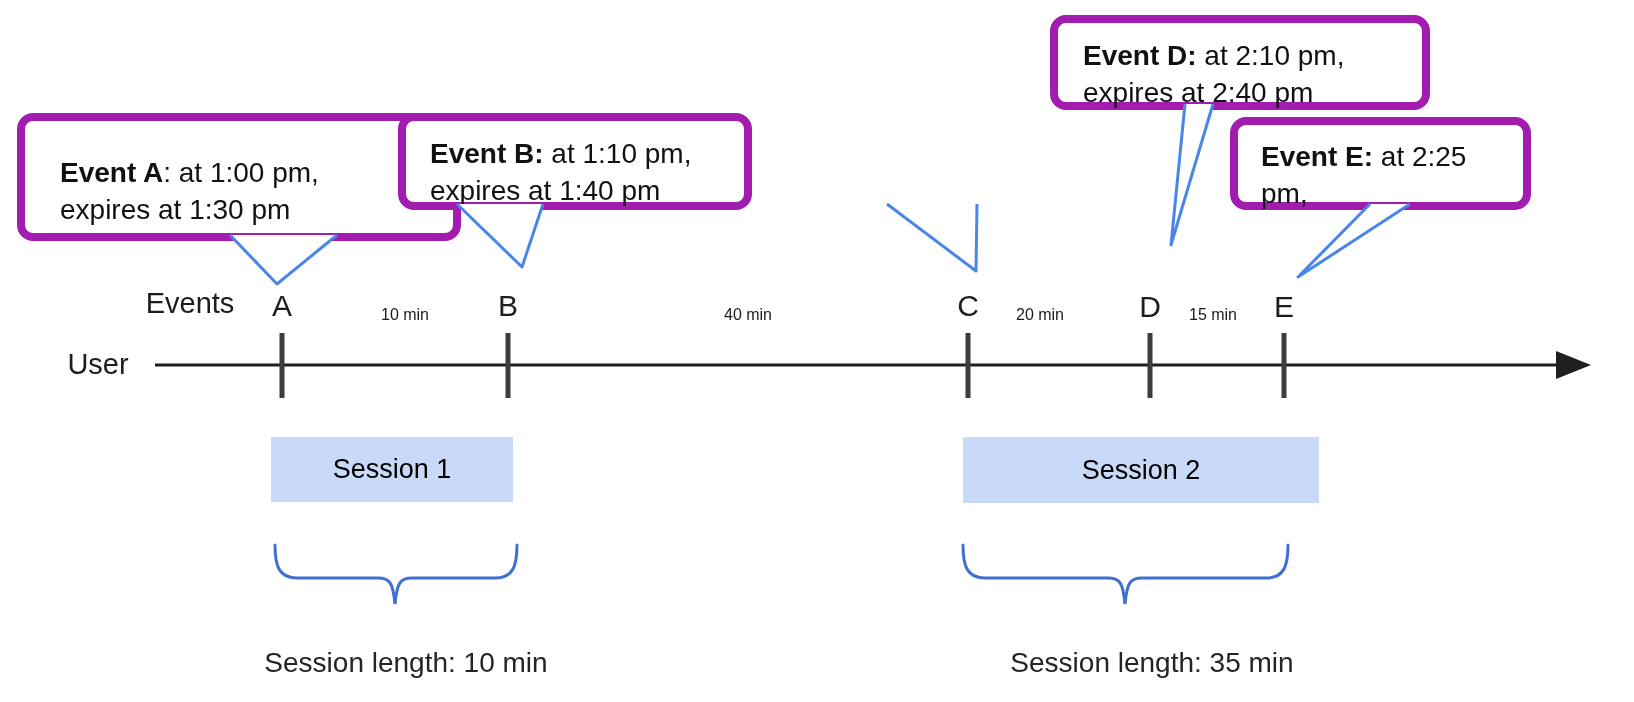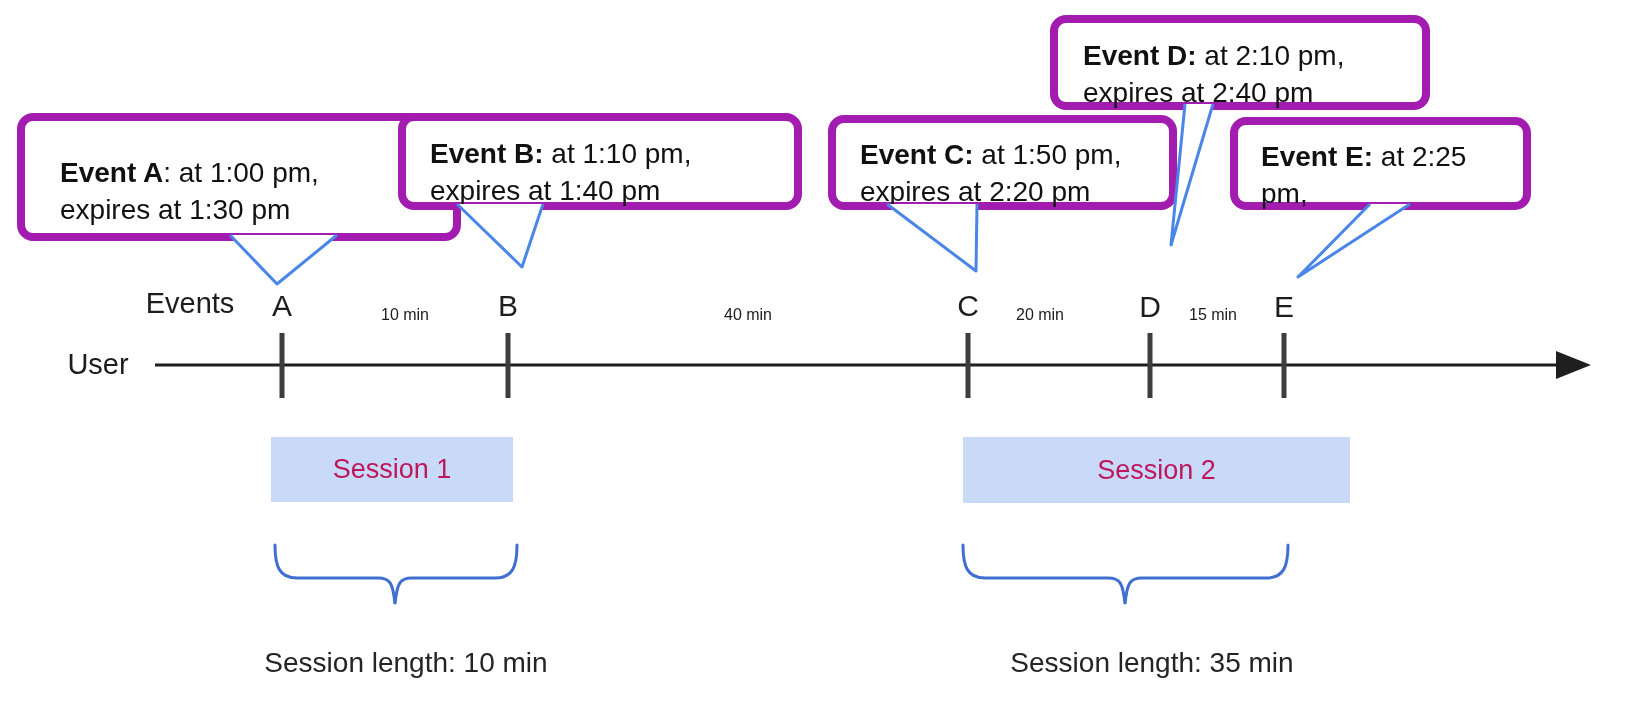--- a/index.html
+++ b/index.html
@@ -14,49 +14,46 @@
   }
   .bubble b{font-weight:bold;}
   .lbl{position:absolute;z-index:4;white-space:nowrap;}
   .center{transform:translate(-50%,-50%);}
   .ev-letter{font-size:30px;}
   .interval{font-size:16px;color:#1c1c1c;}
   .axis-label{font-size:29px;}
   .user-label{font-size:29px;}
   .session-box{
     position:absolute;z-index:2;background:#c9daf8;display:flex;align-items:center;justify-content:center;
-    font-size:27px;color:#be185d;
+    font-size:27px;color:#000000;
   }
   .session-length{font-size:28px;color:#242424;transform:translate(-50%,-50%);}
 </style>
 </head>
 <body>
 
 <div class="canvas">
 
   <div class="bubble" style="left:17px;top:113px;width:444px;height:128px;padding:33px 18px 0 35px;">
     <span><b>Event A</b><span>: at 1:00 pm,</span><br><span>expires at 1:30 pm</span></span>
   </div>
-  <div class="bubble" style="left:398px;top:113px;width:404px;height:97px;padding:14px 14px 0 24px;">
+  <div class="bubble" style="left:398px;top:113px;width:354px;height:97px;padding:14px 14px 0 24px;">
     <span><b>Event B:</b><span> at 1:10 pm,</span><br><span>expires at 1:40 pm</span></span>
-  </div>
-  <div class="bubble" style="left:828px;top:115px;width:349px;height:95px;padding:13px 14px 0 24px;">
-    <span><b>Event C:</b><span> at 1:50 pm,</span><br><span>expires at 2:20 pm</span></span>
   </div>
   <div class="bubble" style="left:1050px;top:15px;width:380px;height:95px;padding:14px 14px 0 25px;">
     <span><b>Event D:</b><span> at 2:10 pm,</span><br><span>expires at 2:40 pm</span></span>
   </div>
   <div class="bubble" style="left:1230px;top:117px;width:301px;height:93px;padding:13px 12px 0 23px;">
     <span><b>Event E:</b><span> at 2:25 pm,</span><br></span>
   </div>
 
   <div class="session-box" style="left:271px;top:437px;width:242px;height:65px;">
     <span>Session 1</span>
   </div>
-  <div class="session-box" style="left:963px;top:437px;width:387px;height:66px;">
+  <div class="session-box" style="left:963px;top:437px;width:356px;height:66px;">
     <span>Session 2</span>
   </div>
 
   <svg class="layer-svg" width="1634" height="702" viewBox="0 0 1634 702">
 
     <line x1="155" y1="365" x2="1562" y2="365" stroke="#1f1f1f" stroke-width="3"></line>
     <polygon points="1556,351 1591,365 1556,379" fill="#1f1f1f"></polygon>
 
     <rect x="279.5" y="333" width="5" height="65" fill="#3d3d3d"></rect>
     <rect x="505.5" y="333" width="5" height="65" fill="#3d3d3d"></rect>

